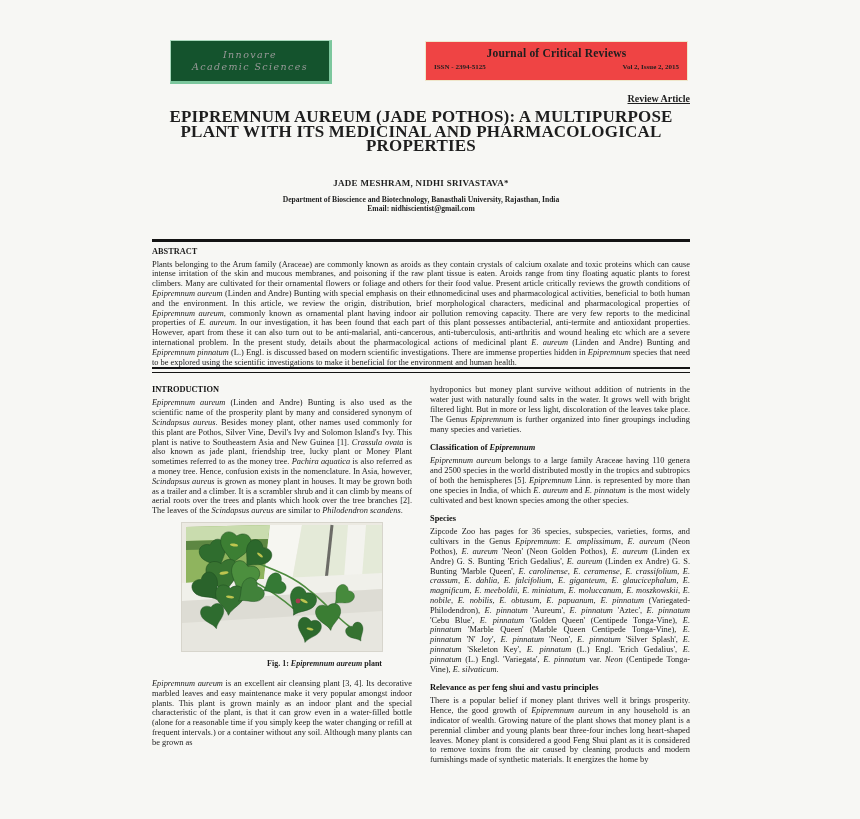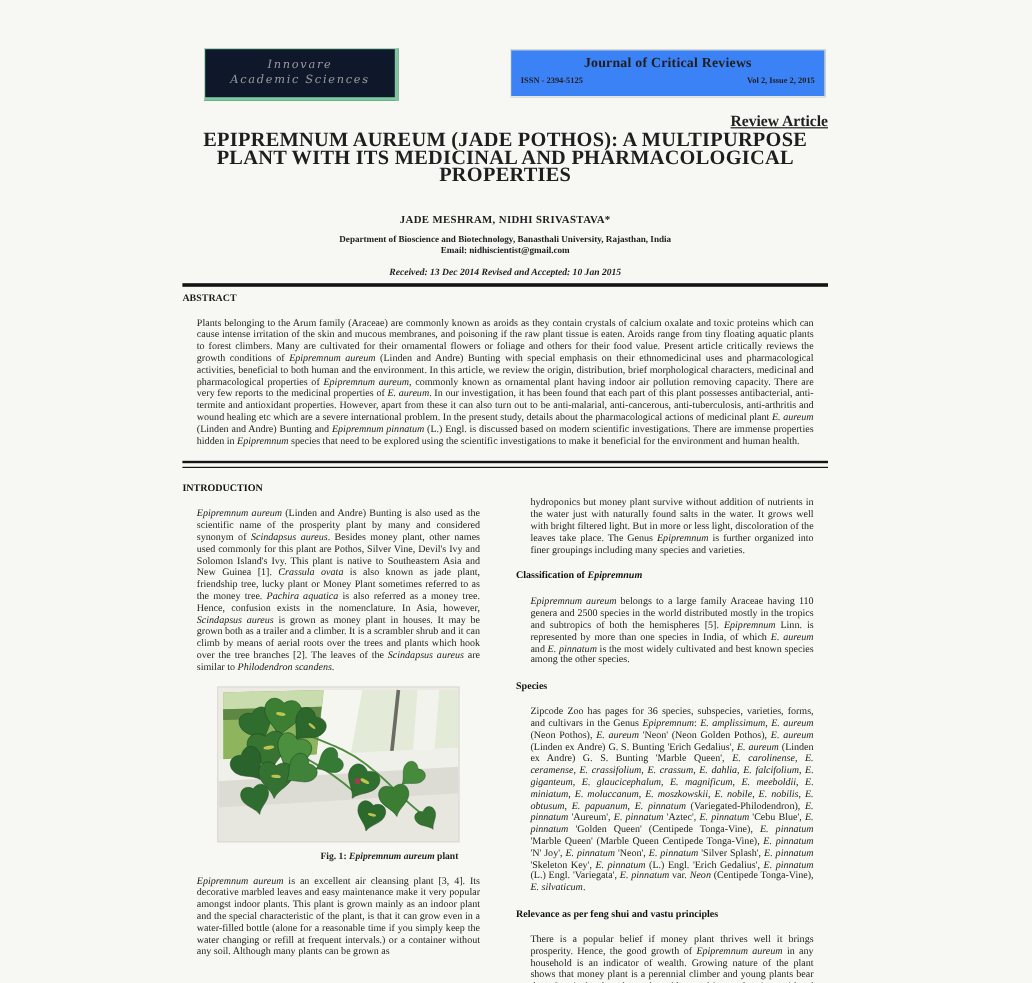--- a/index.html
+++ b/index.html
@@ -4,52 +4,52 @@
 <style>
   html,body{margin:0;padding:0}
   body{
     width:860px;height:819px;overflow:hidden;position:relative;
     background:#f7f7f4;color:#1e1e1e;
     font-family:"Liberation Serif", serif;
   }
   
   .logo-box{
     position:absolute;left:170px;top:40px;width:158px;height:40px;
-    background:#0f172a;border:1px solid #a9d9bd;
+    background:#14532d;border:1px solid #a9d9bd;
     border-right:3px solid #7cc79d;border-bottom:3px solid #7cc79d;
     display:flex;flex-direction:column;align-items:center;justify-content:center;
   }
   .logo-line{
     font-family:"DejaVu Serif", serif;font-style:italic;
     color:#9a9a9a;font-size:9.5px;line-height:12px;letter-spacing:1.4px;
   }
   .journal-box{
     position:absolute;left:425px;top:41px;width:263px;height:40px;box-sizing:border-box;
-    background:#3b82f6;border:1px solid #efe7cb;padding:5px 8px 3px;
+    background:#ef4444;border:1px solid #efe7cb;padding:5px 8px 3px;
   }
   .journal-name{font-weight:bold;font-size:11.5px;text-align:center;letter-spacing:.2px}
   .journal-meta{display:flex;justify-content:space-between;font-size:7px;font-weight:bold;margin-top:4px}
   .article-type{
     position:absolute;top:93px;left:152px;width:538px;text-align:right;
-    font-weight:bold;font-size:13px;
+    font-weight:bold;font-size:10px;
   }
   .article-type span{text-decoration:underline}
   
   .content{position:absolute;left:152px;top:110px;width:538px}
   .title{
     font-size:17px;font-weight:bold;text-align:center;line-height:14.5px;
     margin:0 auto 24px;max-width:505px;letter-spacing:.2px;
   }
   .authors{text-align:center;font-weight:bold;font-size:9px;letter-spacing:.3px;margin-bottom:7px}
   .affiliation,.email{text-align:center;font-weight:bold;font-size:7.6px;line-height:9.6px}
-  .email{margin-bottom:8px}
+  .email{margin-bottom:25px}
   .received{text-align:center;font-weight:bold;font-style:italic;font-size:8px;margin-bottom:5px}
   .rule-thick{border-top:3px solid #141414;margin-bottom:5px}
   .abstract-heading{font-size:8.3px;font-weight:bold;margin:0 0 4px}
-  p.just{font-size:8.4px;line-height:9.8px;text-align:justify;margin:12px;color:#222}
+  p.just{font-size:8.4px;line-height:9.8px;text-align:justify;margin:0;color:#222}
   .abstract-body{margin-bottom:9px}
   .keywords{font-size:8.4px;line-height:9.8px;margin-bottom:10px;color:#222}
   .keywords b{color:#111}
   .rule-double{border-top:2.5px solid #141414;border-bottom:1px solid #141414;height:3px;margin-bottom:12px}
   .columns{display:flex;gap:18px}
   .col{width:260px}
   h3.sec{font-size:8.4px;font-weight:bold;margin:9px 0 4px;color:#111}
   h3.first{margin-top:0}
   figure{margin:7px auto 0;width:200px;text-align:right;padding:0}
   figure svg{display:block;outline:1px solid #d7d5cc}
@@ -75,21 +75,20 @@
   <span>Review Article</span>
 </div>
 
 <div class="content">
 
   <h1 class="title">EPIPREMNUM AUREUM (JADE POTHOS): A MULTIPURPOSE PLANT WITH ITS MEDICINAL AND PHARMACOLOGICAL PROPERTIES</h1>
 
   <div class="authors">JADE MESHRAM, NIDHI SRIVASTAVA*</div>
   <div class="affiliation">Department of Bioscience and Biotechnology, Banasthali University, Rajasthan, India</div>
   <div class="email">Email: nidhiscientist@gmail.com</div>
-  <div class="received">Received: 13 Dec 2014 Revised and Accepted: 10 Jan 2015</div>
 
   <div class="rule-thick"></div>
 
   <h2 class="abstract-heading">ABSTRACT</h2>
   <p class="just abstract-body">Plants belonging to the Arum family (Araceae) are commonly known as aroids as they contain crystals of calcium oxalate and toxic proteins which can cause intense irritation of the skin and mucous membranes, and poisoning if the raw plant tissue is eaten. Aroids range from tiny floating aquatic plants to forest climbers. Many are cultivated for their ornamental flowers or foliage and others for their food value. Present article critically reviews the growth conditions of <i>Epipremnum aureum</i> (Linden and Andre) Bunting with special emphasis on their ethnomedicinal uses and pharmacological activities, beneficial to both human and the environment. In this article, we review the origin, distribution, brief morphological characters, medicinal and pharmacological properties of <i>Epipremnum aureum</i>, commonly known as ornamental plant having indoor air pollution removing capacity. There are very few reports to the medicinal properties of <i>E. aureum</i>. In our investigation, it has been found that each part of this plant possesses antibacterial, anti-termite and antioxidant properties. However, apart from these it can also turn out to be anti-malarial, anti-cancerous, anti-tuberculosis, anti-arthritis and wound healing etc which are a severe international problem. In the present study, details about the pharmacological actions of medicinal plant <i>E. aureum</i> (Linden and Andre) Bunting and <i>Epipremnum pinnatum</i> (L.) Engl. is discussed based on modern scientific investigations. There are immense properties hidden in <i>Epipremnum</i> species that need to be explored using the scientific investigations to make it beneficial for the environment and human health.</p>
 
   <div class="rule-double"></div>
 
   <div class="columns">
 

